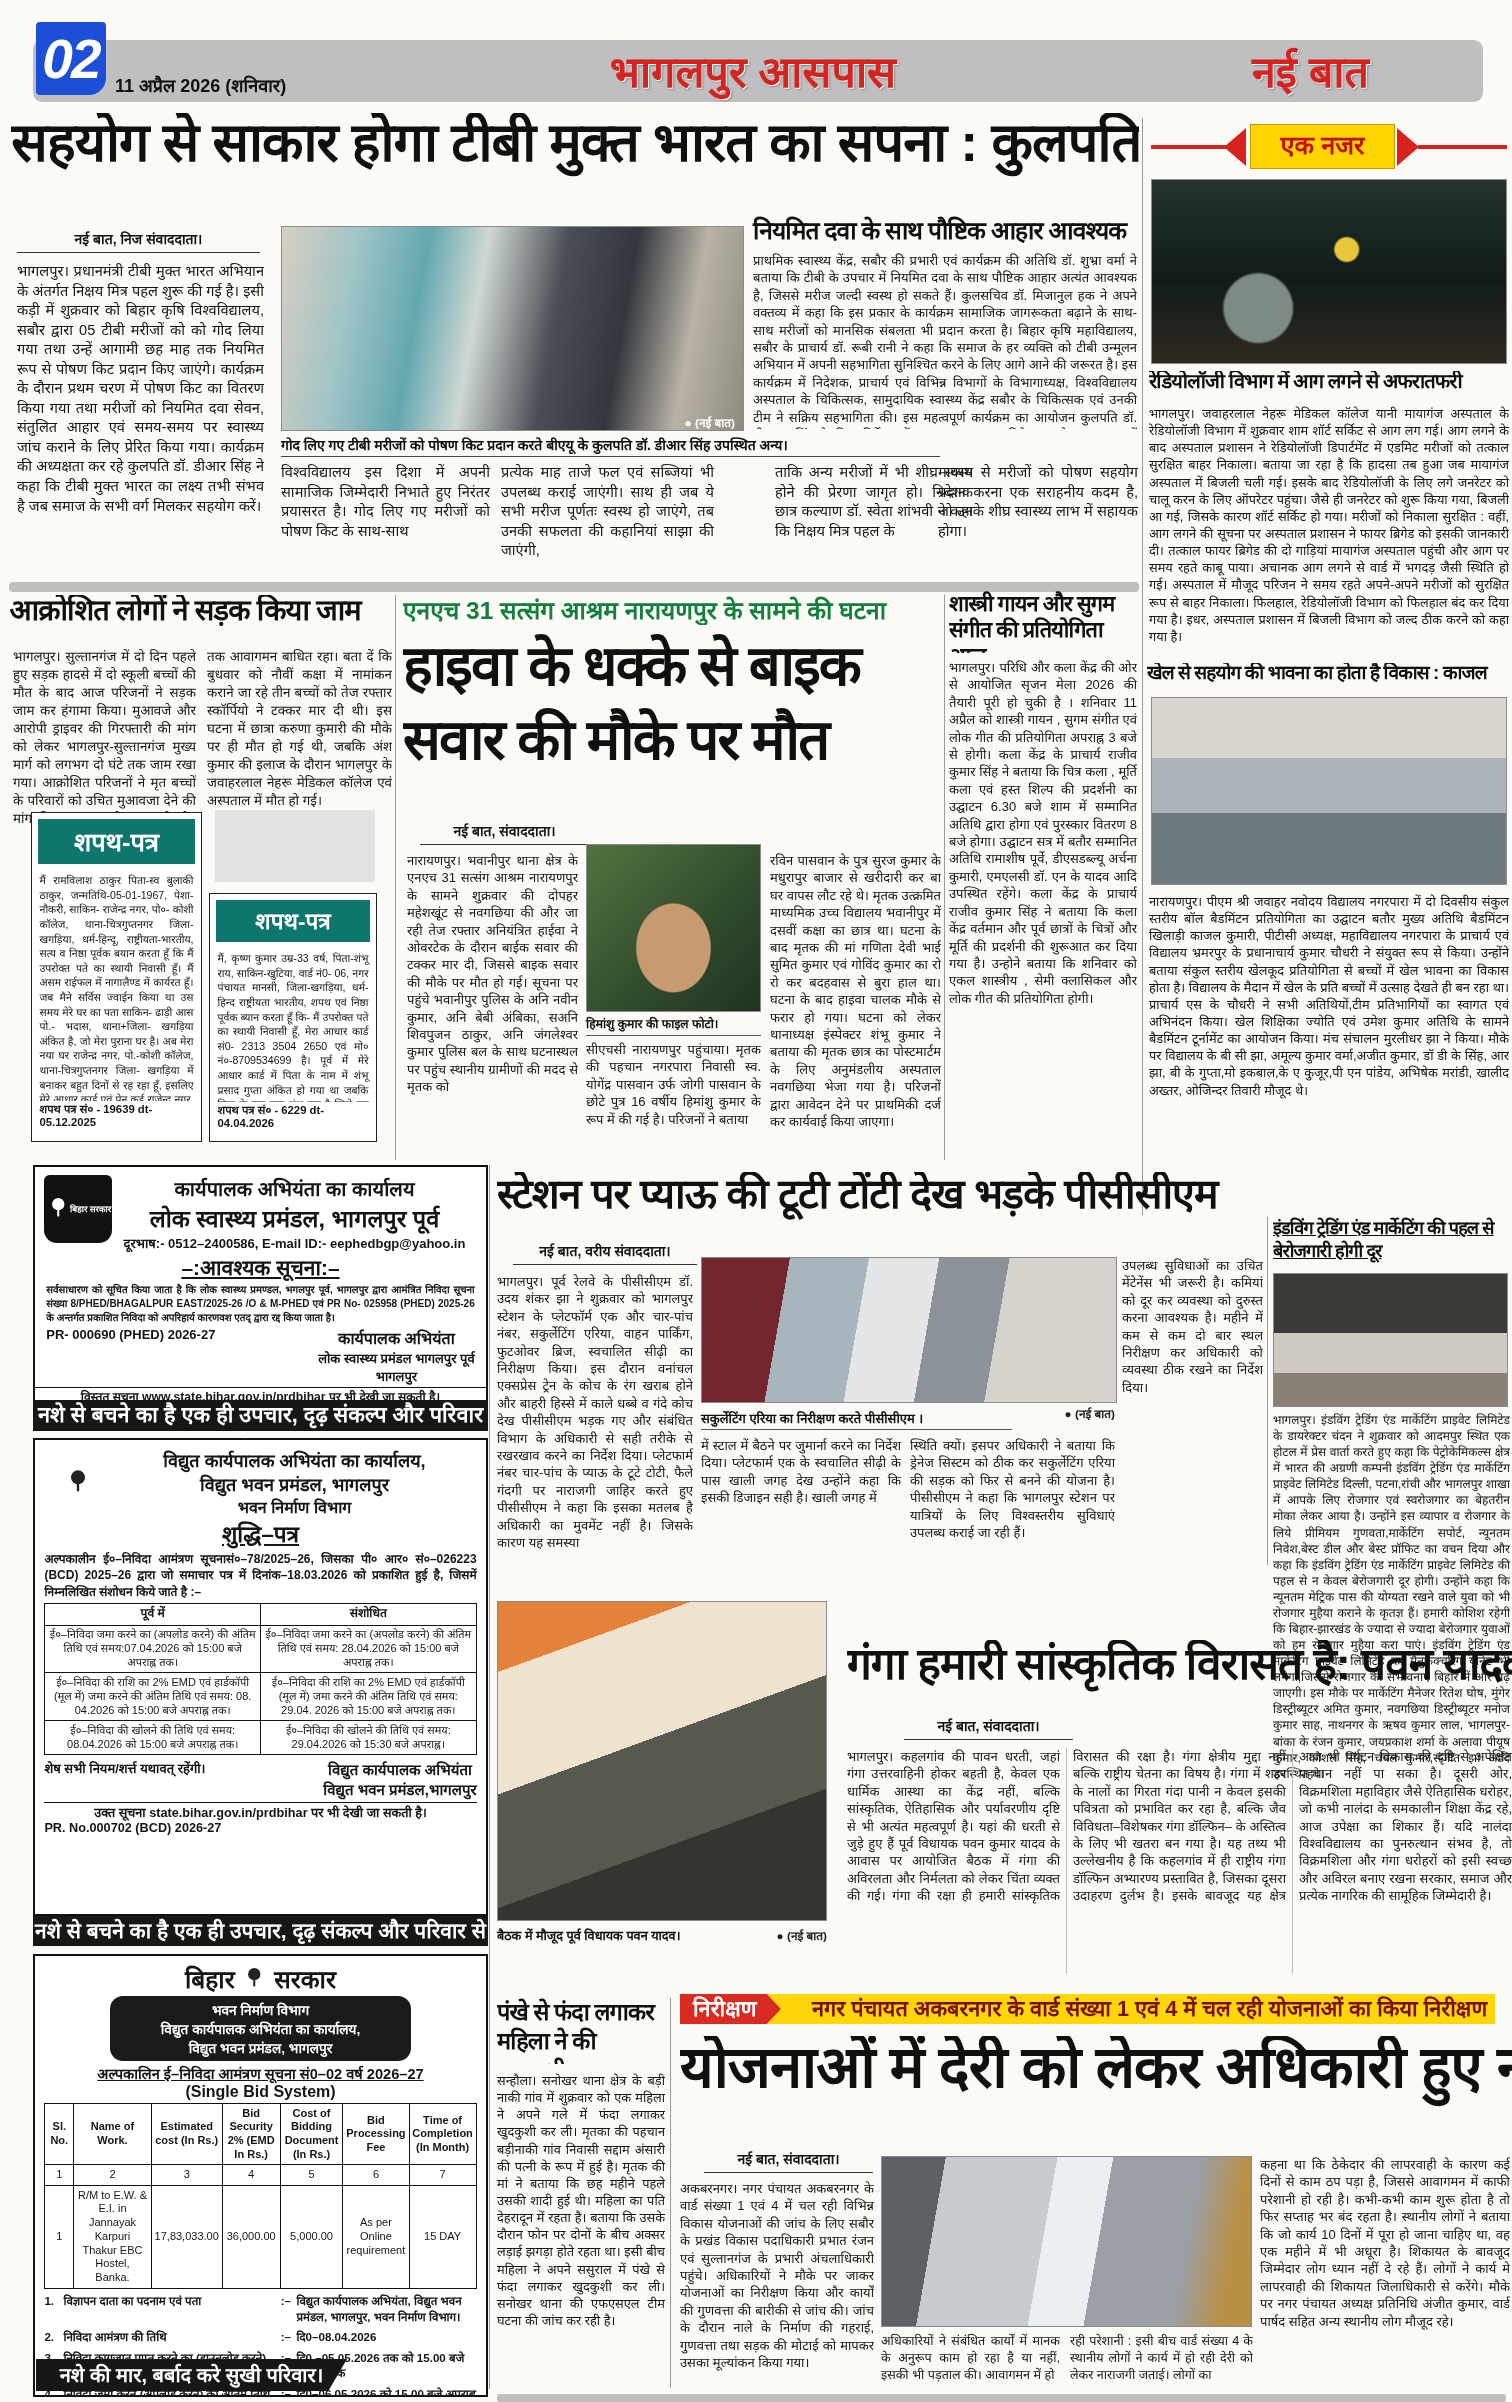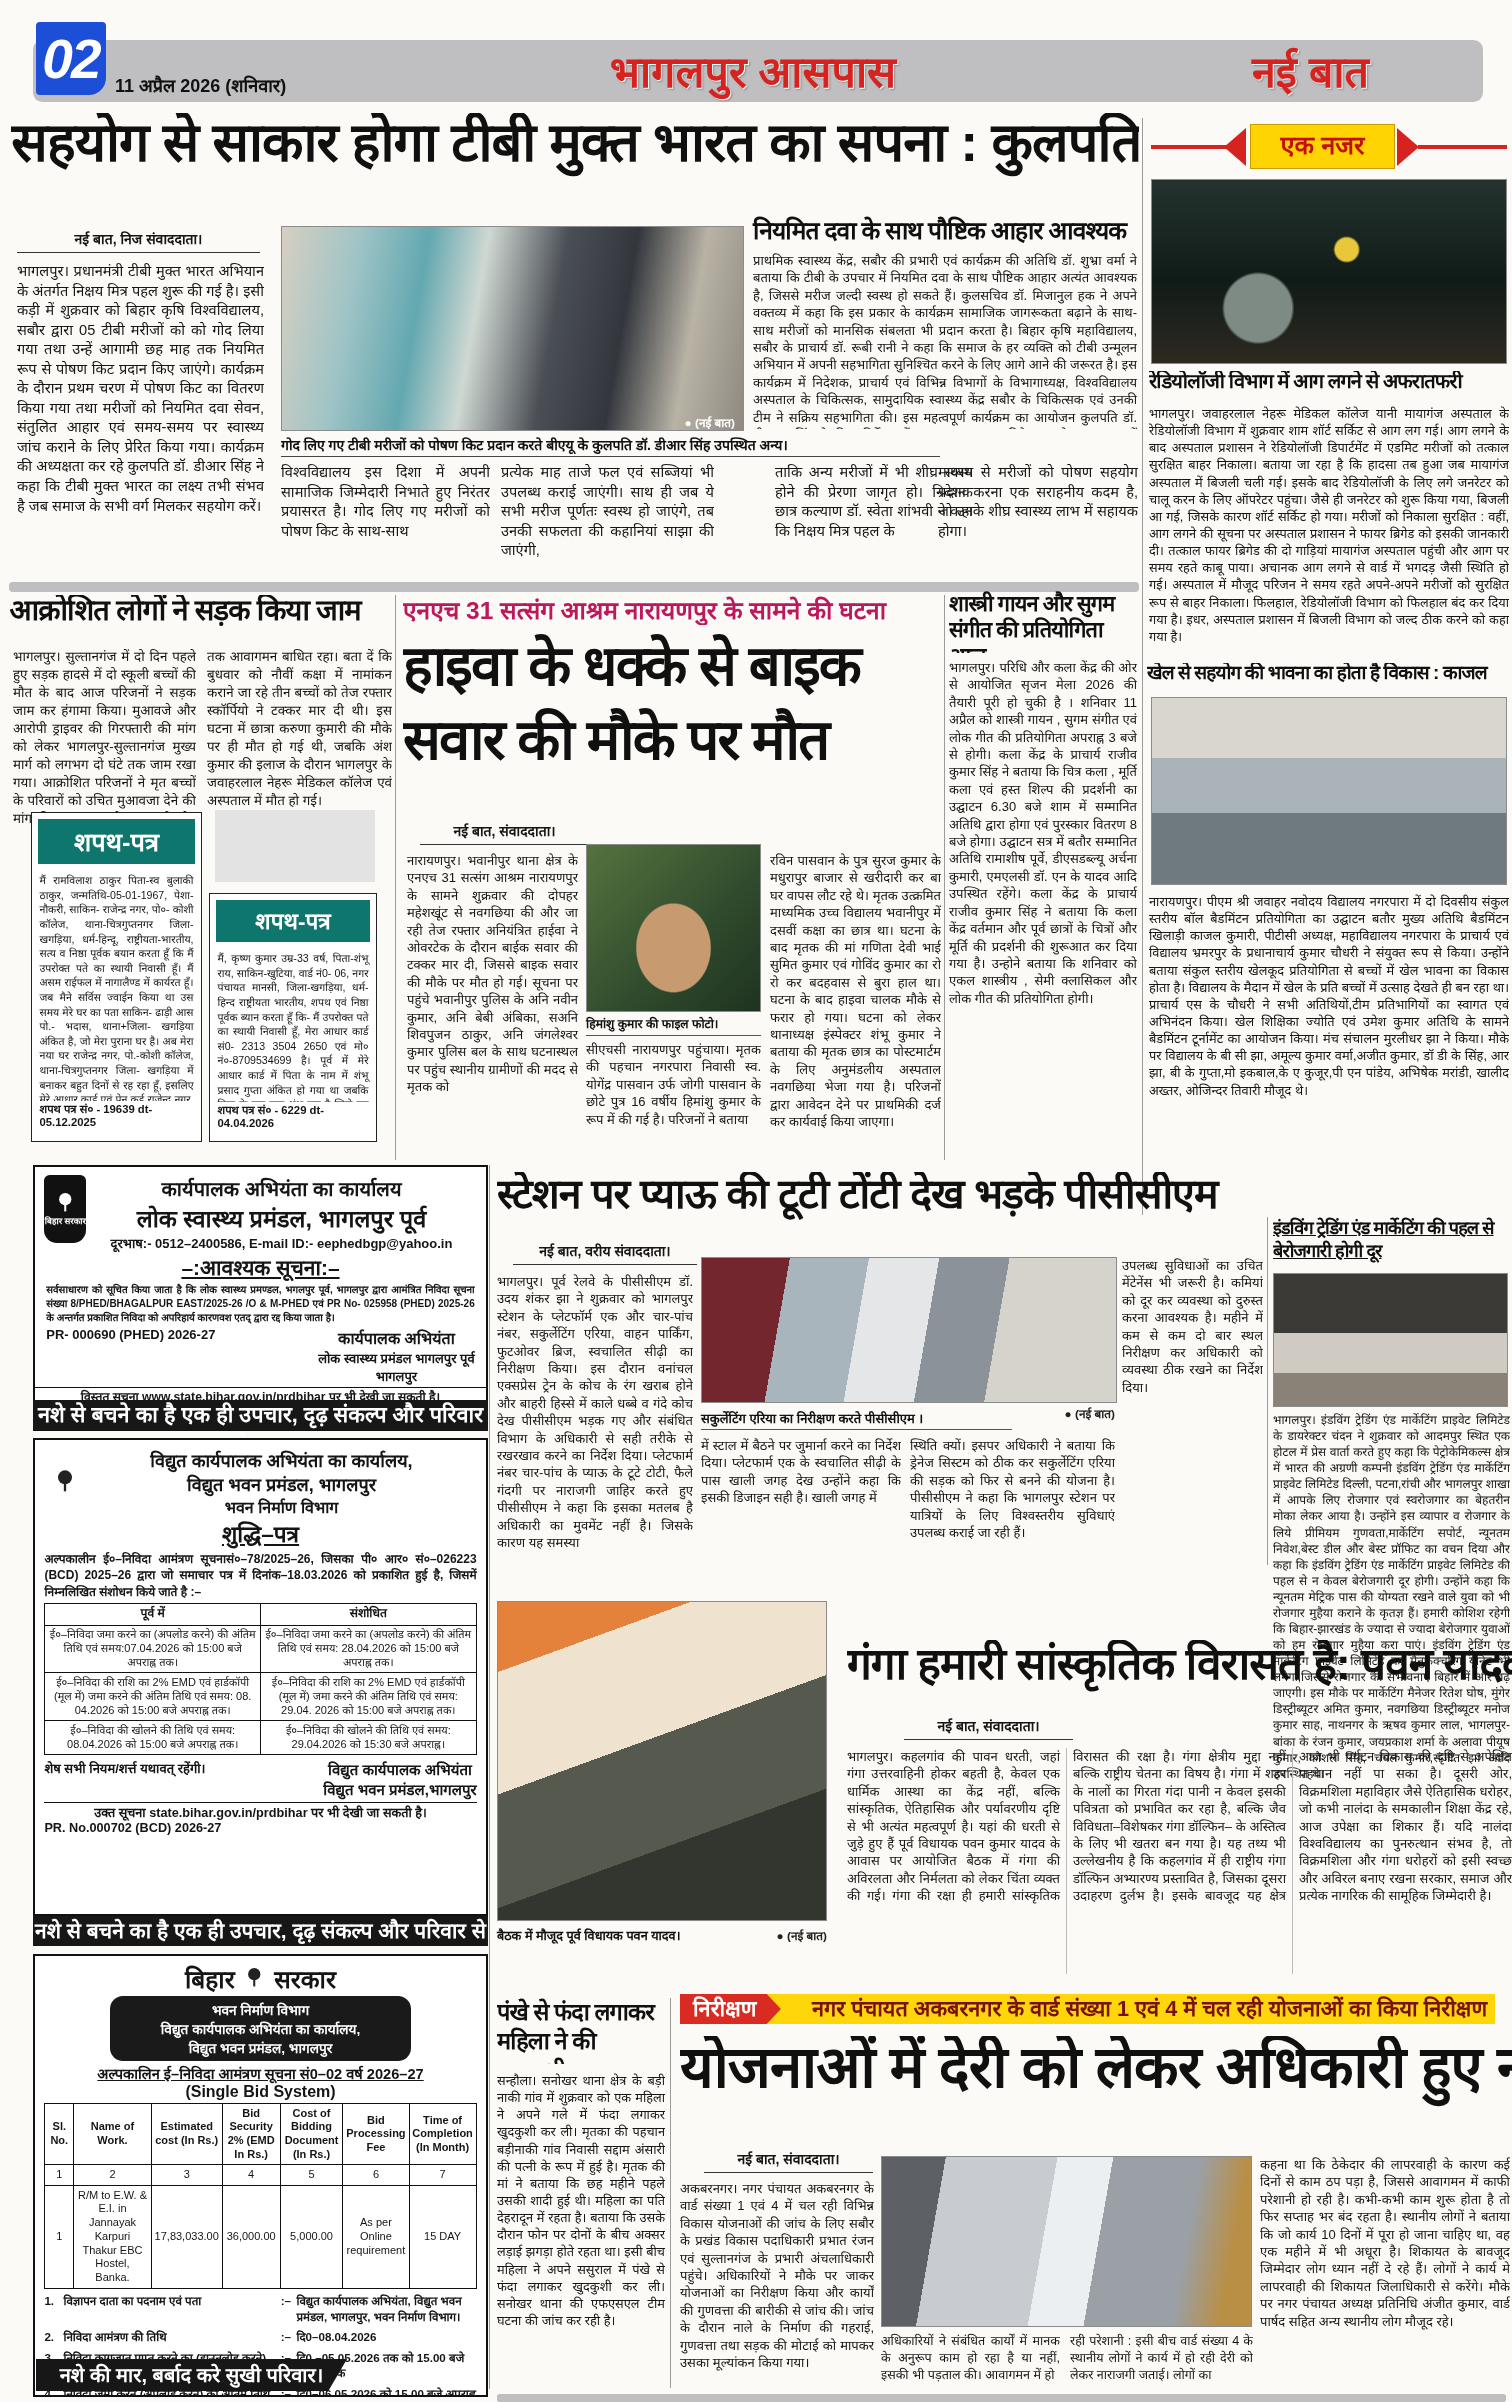--- a/index.html
+++ b/index.html
@@ -7,21 +7,21 @@
          font-family:"Liberation Sans","DejaVu Sans",sans-serif;color:#151515;overflow:hidden;}
   .abs{position:absolute;}
   .v{position:absolute;width:0.9px;background:#9b9b9b;}
   .hbar{position:absolute;background:#bfbfc1;border-radius:9.4px;}
   
   .pagenum{font-weight:900;font-size:55px;color:#0d0d0d;letter-spacing:-1.9px;font-style:italic;}
   .pagedate{font-weight:700;font-size:18px;color:#111;}
   .mast{font-weight:900;color:#d6231f;text-shadow:0.9px 0.9px 0 #fff,1.9px 1.9px 1.9px rgba(0,0,0,.25);}
   
   .hl{font-weight:900;color:#101010;line-height:1.08;letter-spacing:-0.9px;}
-  .kick{font-weight:900;color:#be185d;}
+  .kick{font-weight:900;color:#15803d;}
   .by{font-weight:700;font-size:14px;text-align:center;border-bottom:0.9px solid #333;padding-bottom:3.8px;}
   .bd{font-size:14.6px;line-height:1.34;text-align:justify;overflow:hidden;}
   .cap{font-weight:700;font-size:14px;color:#111;}
   .credit{font-weight:700;font-size:11.8px;color:#222;text-align:right;}
   .photo{border:0.9px solid #8b8b8b;box-sizing:border-box;}
   .p1{background:linear-gradient(100deg,#d7cfc2 0%,#9fc4c6 16%,#63a8b0 30%,#cfd8d2 42%,#4a4e55 58%,#33373d 72%,#b9b3a6 86%,#8e8a80 100%);}
   .p2{background:radial-gradient(circle at 55% 38%,#e8c83a 0 5%,rgba(0,0,0,0) 6%),radial-gradient(circle at 30% 70%,#7d8b84 0 12%,rgba(0,0,0,0) 13%),linear-gradient(180deg,#24332e 0%,#101b18 55%,#2e2921 100%);}
   .p3{background:radial-gradient(ellipse at 50% 62%,#c79a6f 0 30%,rgba(0,0,0,0) 31%),linear-gradient(135deg,#54733f,#2f4a2c 60%,#1f3320);}
   .p4{background:linear-gradient(180deg,#d9d6cf 0 32%,#aab3b8 32% 62%,#6f7a80 62% 100%);}
   .p5{background:linear-gradient(100deg,#73262e 0 20%,#a8b5bd 20% 38%,#e4e6e8 38% 54%,#8c9299 54% 70%,#d6d3cc 70% 100%);}
@@ -35,21 +35,21 @@
   .aff .abody{font-size:10.6px;line-height:1.38;text-align:justify;padding:3.8px 7.5px;overflow:hidden;}
   .aff .afoot{font-weight:900;font-size:11.3px;padding:0 7.5px 5.6px;}
   
   .adbox{border:2.8px solid #111;background:#fff;box-sizing:border-box;padding:7.5px 9.4px;overflow:hidden;}
   .adbox .c{text-align:center;}
   .adbox h3{margin:0;font-size:20px;font-weight:900;}
   .adbox h4{margin:0;font-size:23.5px;font-weight:900;}
   .adtxt{font-size:10px;line-height:1.4;text-align:justify;font-weight:700;}
   .tbl{border-collapse:collapse;width:100%;}
   .tbl td,.tbl th{border:1.4px solid #111;font-size:11px;padding:2.8px;text-align:center;vertical-align:middle;line-height:1.25;}
-  .logo{width:42px;height:68px;background:#111;border-radius:5.6px 5.6px 13px 13px;display:flex;flex-direction:column;align-items:center;justify-content:center;color:#fff;font-size:8.5px;font-weight:700;}
+  .logo{width:68px;height:68px;background:#111;border-radius:5.6px 5.6px 13px 13px;display:flex;flex-direction:row;align-items:center;justify-content:center;color:#fff;font-size:8.5px;font-weight:700;}
   .onenajar{background:#ffd400;border:0.9px solid #c99b00;color:#c01311;font-weight:900;font-size:25.4px;text-align:center;line-height:41px;}
   .tri{width:0;height:0;position:absolute;}
   .redline{position:absolute;height:3.8px;background:#d6231f;}
   .tag{background:#d92b21;color:#fff;font-weight:900;font-size:21.7px;padding:5.6px 24.5px 5.6px 13px;
        clip-path:polygon(0 0,86% 0,100% 50%,86% 100%,0 100%);}
   .ystrip{background:#ffd60a;color:#7a1110;font-weight:900;font-size:21.7px;padding:6.6px 15px;}
   .dlist{font-size:11.6px;font-weight:700;line-height:1.35;}
   .dlist .row{display:flex;margin-top:4.7px;}
   .dlist .n{width:19px;}
   .dlist .l{width:212px;}

